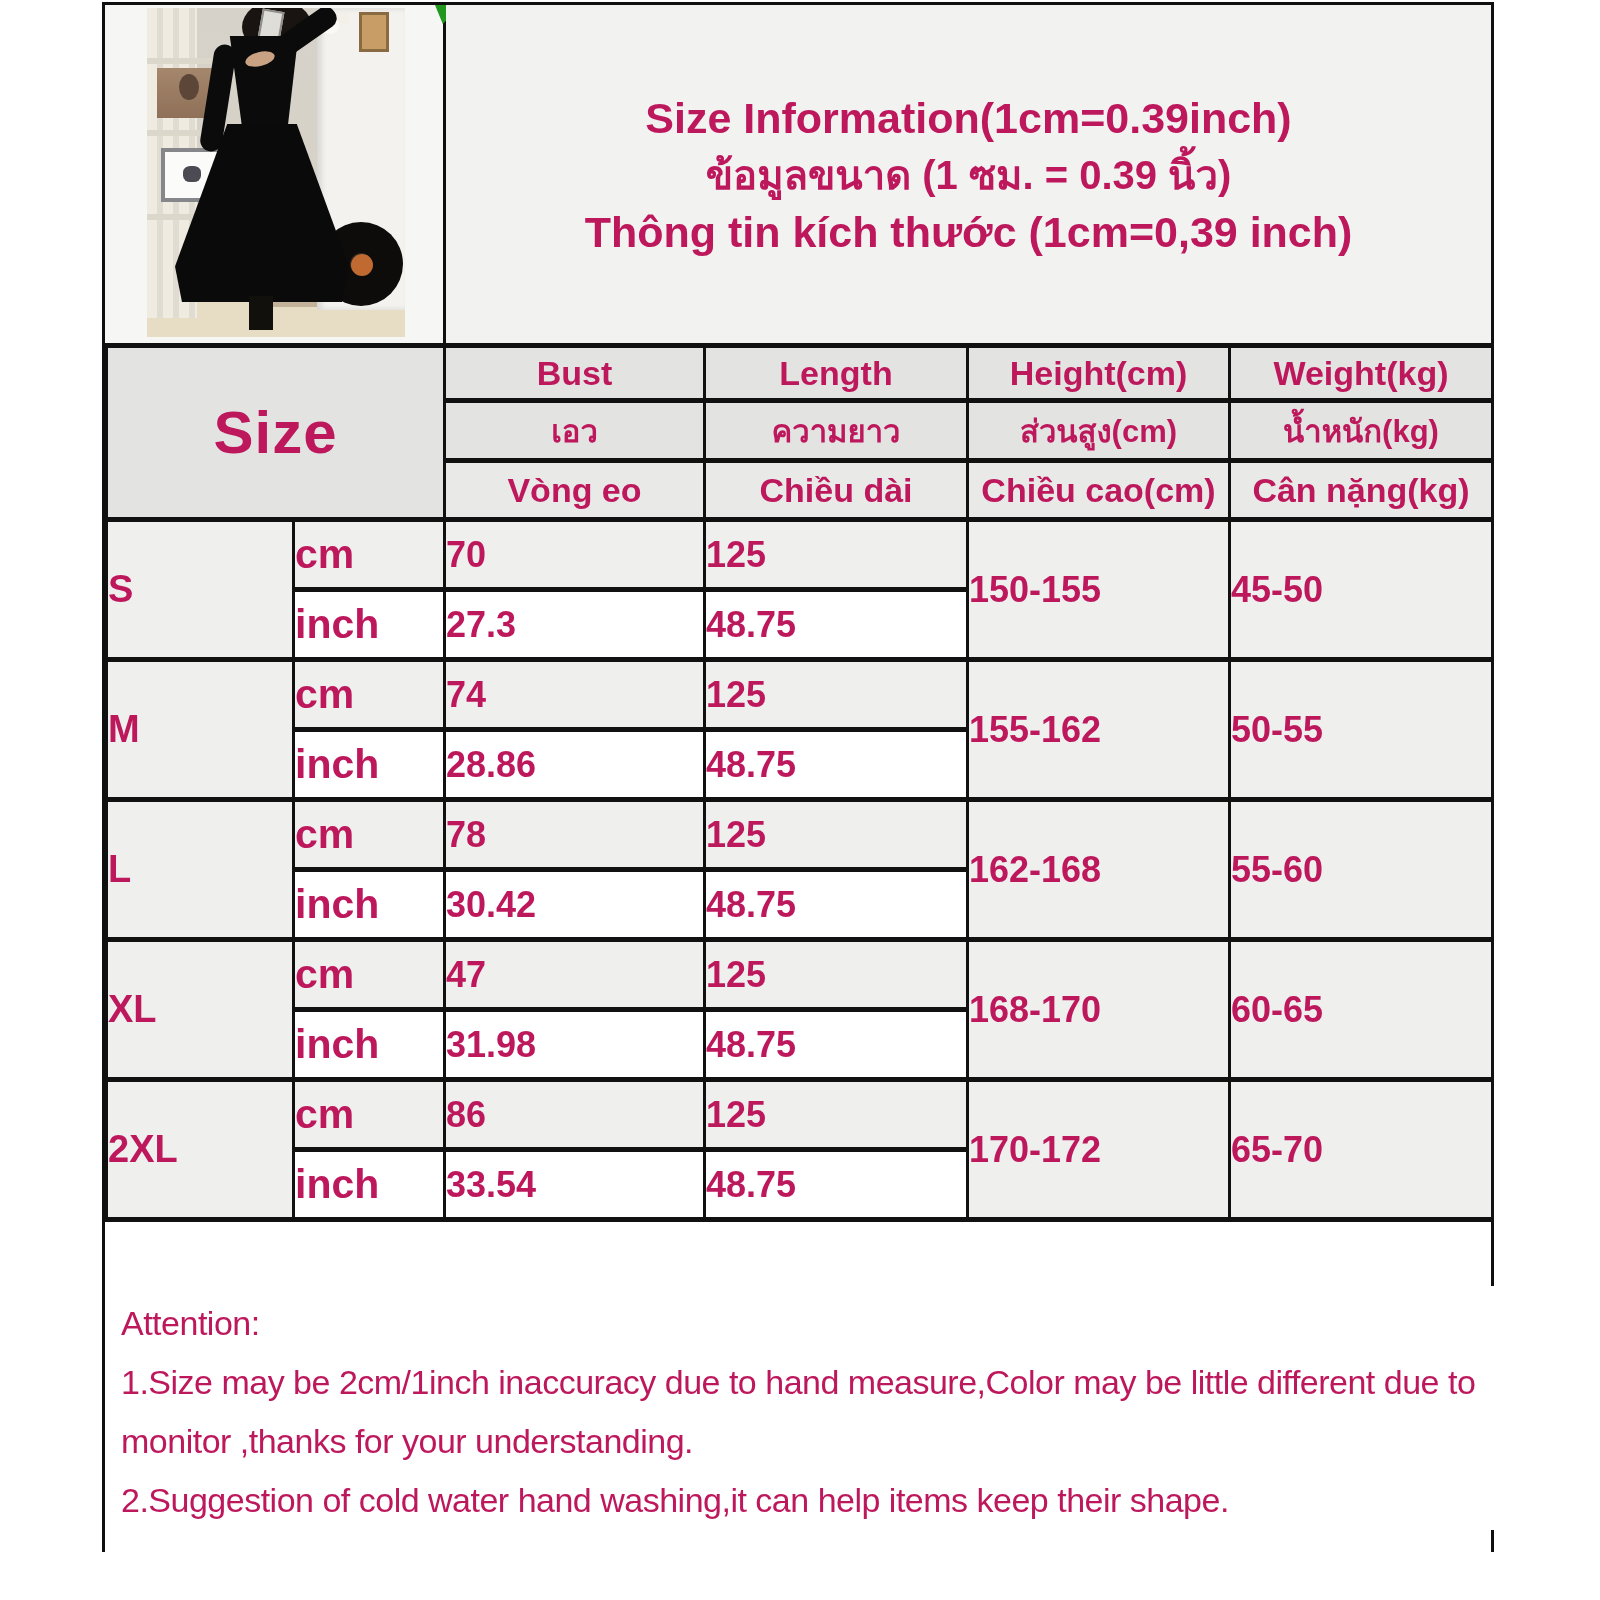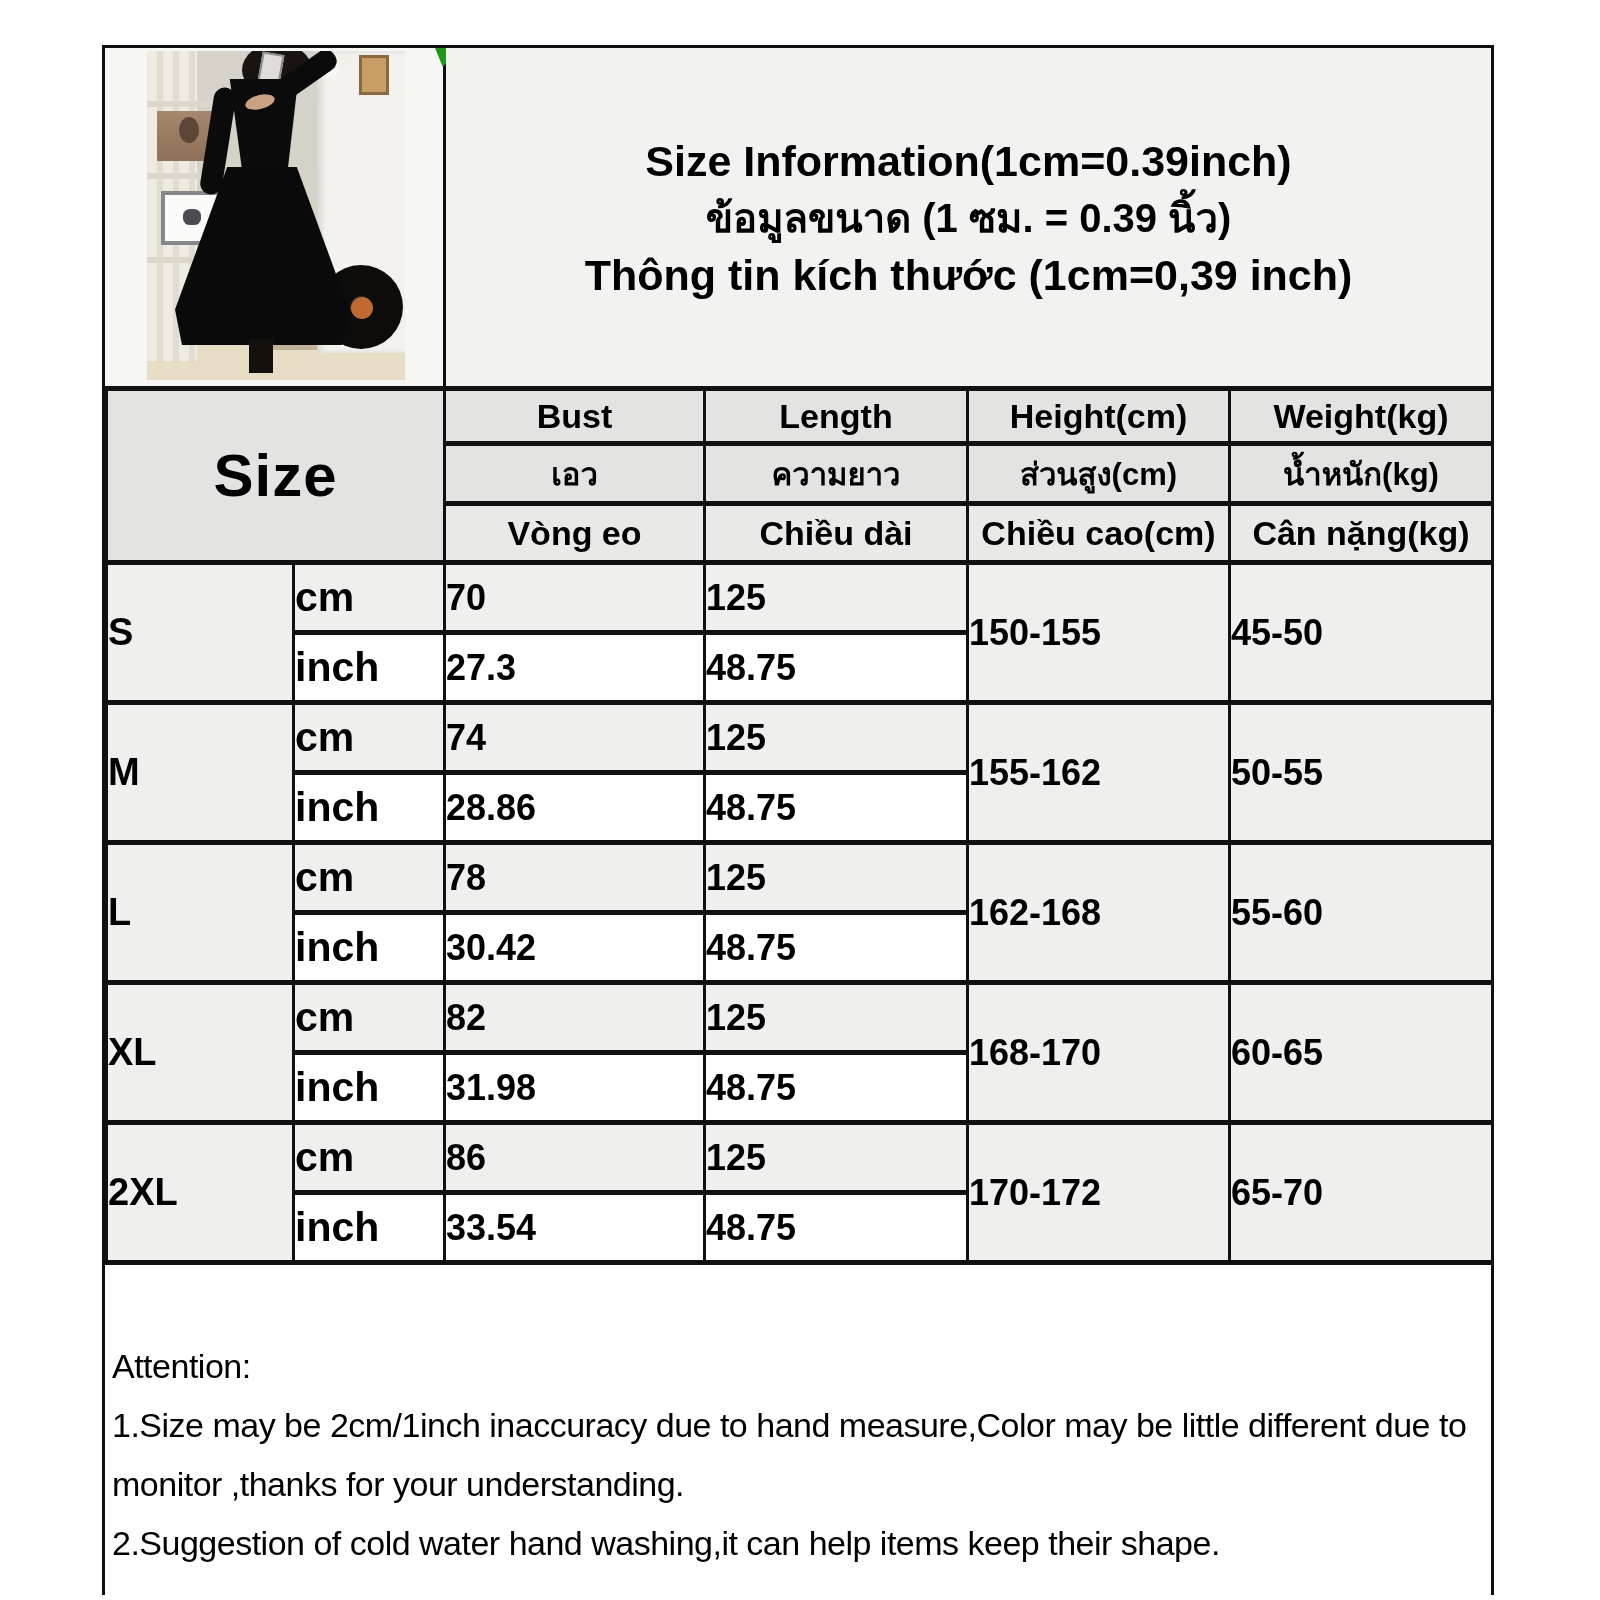--- a/index.html
+++ b/index.html
@@ -1,20 +1,19 @@
 <!DOCTYPE html>
 <html><head>
 <meta charset="utf-8">
 <style>
   html,body{margin:0;padding:0;background:#fff;}
   .canvas{
     position:relative;width:1600px;height:1552px;background:#ffffff;
-    font-family:"Liberation Sans","DejaVu Sans",sans-serif;color:#000000;
+    font-family:"Liberation Sans","DejaVu Sans",sans-serif;color:#be185d;
     overflow:hidden;
-    margin-top:43px;
   }
   .frame{
     position:absolute;left:102px;top:2px;width:1392px;height:1594px;
     border:3px solid #0f0f0f;box-sizing:border-box;background:#ffffff;
   }
   
   .top-section{position:absolute;left:0;top:0;width:1386px;height:338px;background:#f3f3f2;}
   .photo-cell{position:absolute;left:0;top:0;width:338px;height:338px;background:#f6f6f5;}
   .vdivider{position:absolute;left:338px;top:0;width:3px;height:338px;background:#0f0f0f;}
   .green-flag{
@@ -76,21 +75,21 @@
   tbody tr{height:70px;}
   td.size-cell{background:#d9d9d8;font-size:38px;}
   td.unit-cell{font-size:41px;}
   td.val{font-size:36px;}
   tr.r-cm td{background:#efefee;}
   tr.r-inch td{background:#ffffff;}
   td.range{background:#f2f2f1;font-size:36px;}
 
   
   .attention{
-    position:absolute;left:0;top:1281px;width:1372px;padding:8px 7px 0 7px;
+    position:absolute;left:0;top:1281px;width:1372px;padding:8px 7px 0 16px;
     font-size:34px;letter-spacing:-0.5px;line-height:59px;background:#ffffff;
   }
   .attention .note{margin:0;}
 </style>
 </head>
 <body>
 
 <div class="canvas">
   <div class="frame">
 
@@ -205,21 +204,21 @@
         </tr>
         <tr class="r-inch">
           <td class="unit-cell">inch</td>
           <td class="val">30.42</td>
           <td class="val">48.75</td>
         </tr>
 
         <tr class="r-cm">
           <td class="size-cell" rowspan="2">XL</td>
           <td class="unit-cell">cm</td>
-          <td class="val">82</td>
+          <td class="val">47</td>
           <td class="val">125</td>
           <td class="range" rowspan="2">168-170</td>
           <td class="range" rowspan="2">60-65</td>
         </tr>
         <tr class="r-inch">
           <td class="unit-cell">inch</td>
           <td class="val">31.98</td>
           <td class="val">48.75</td>
         </tr>
 

